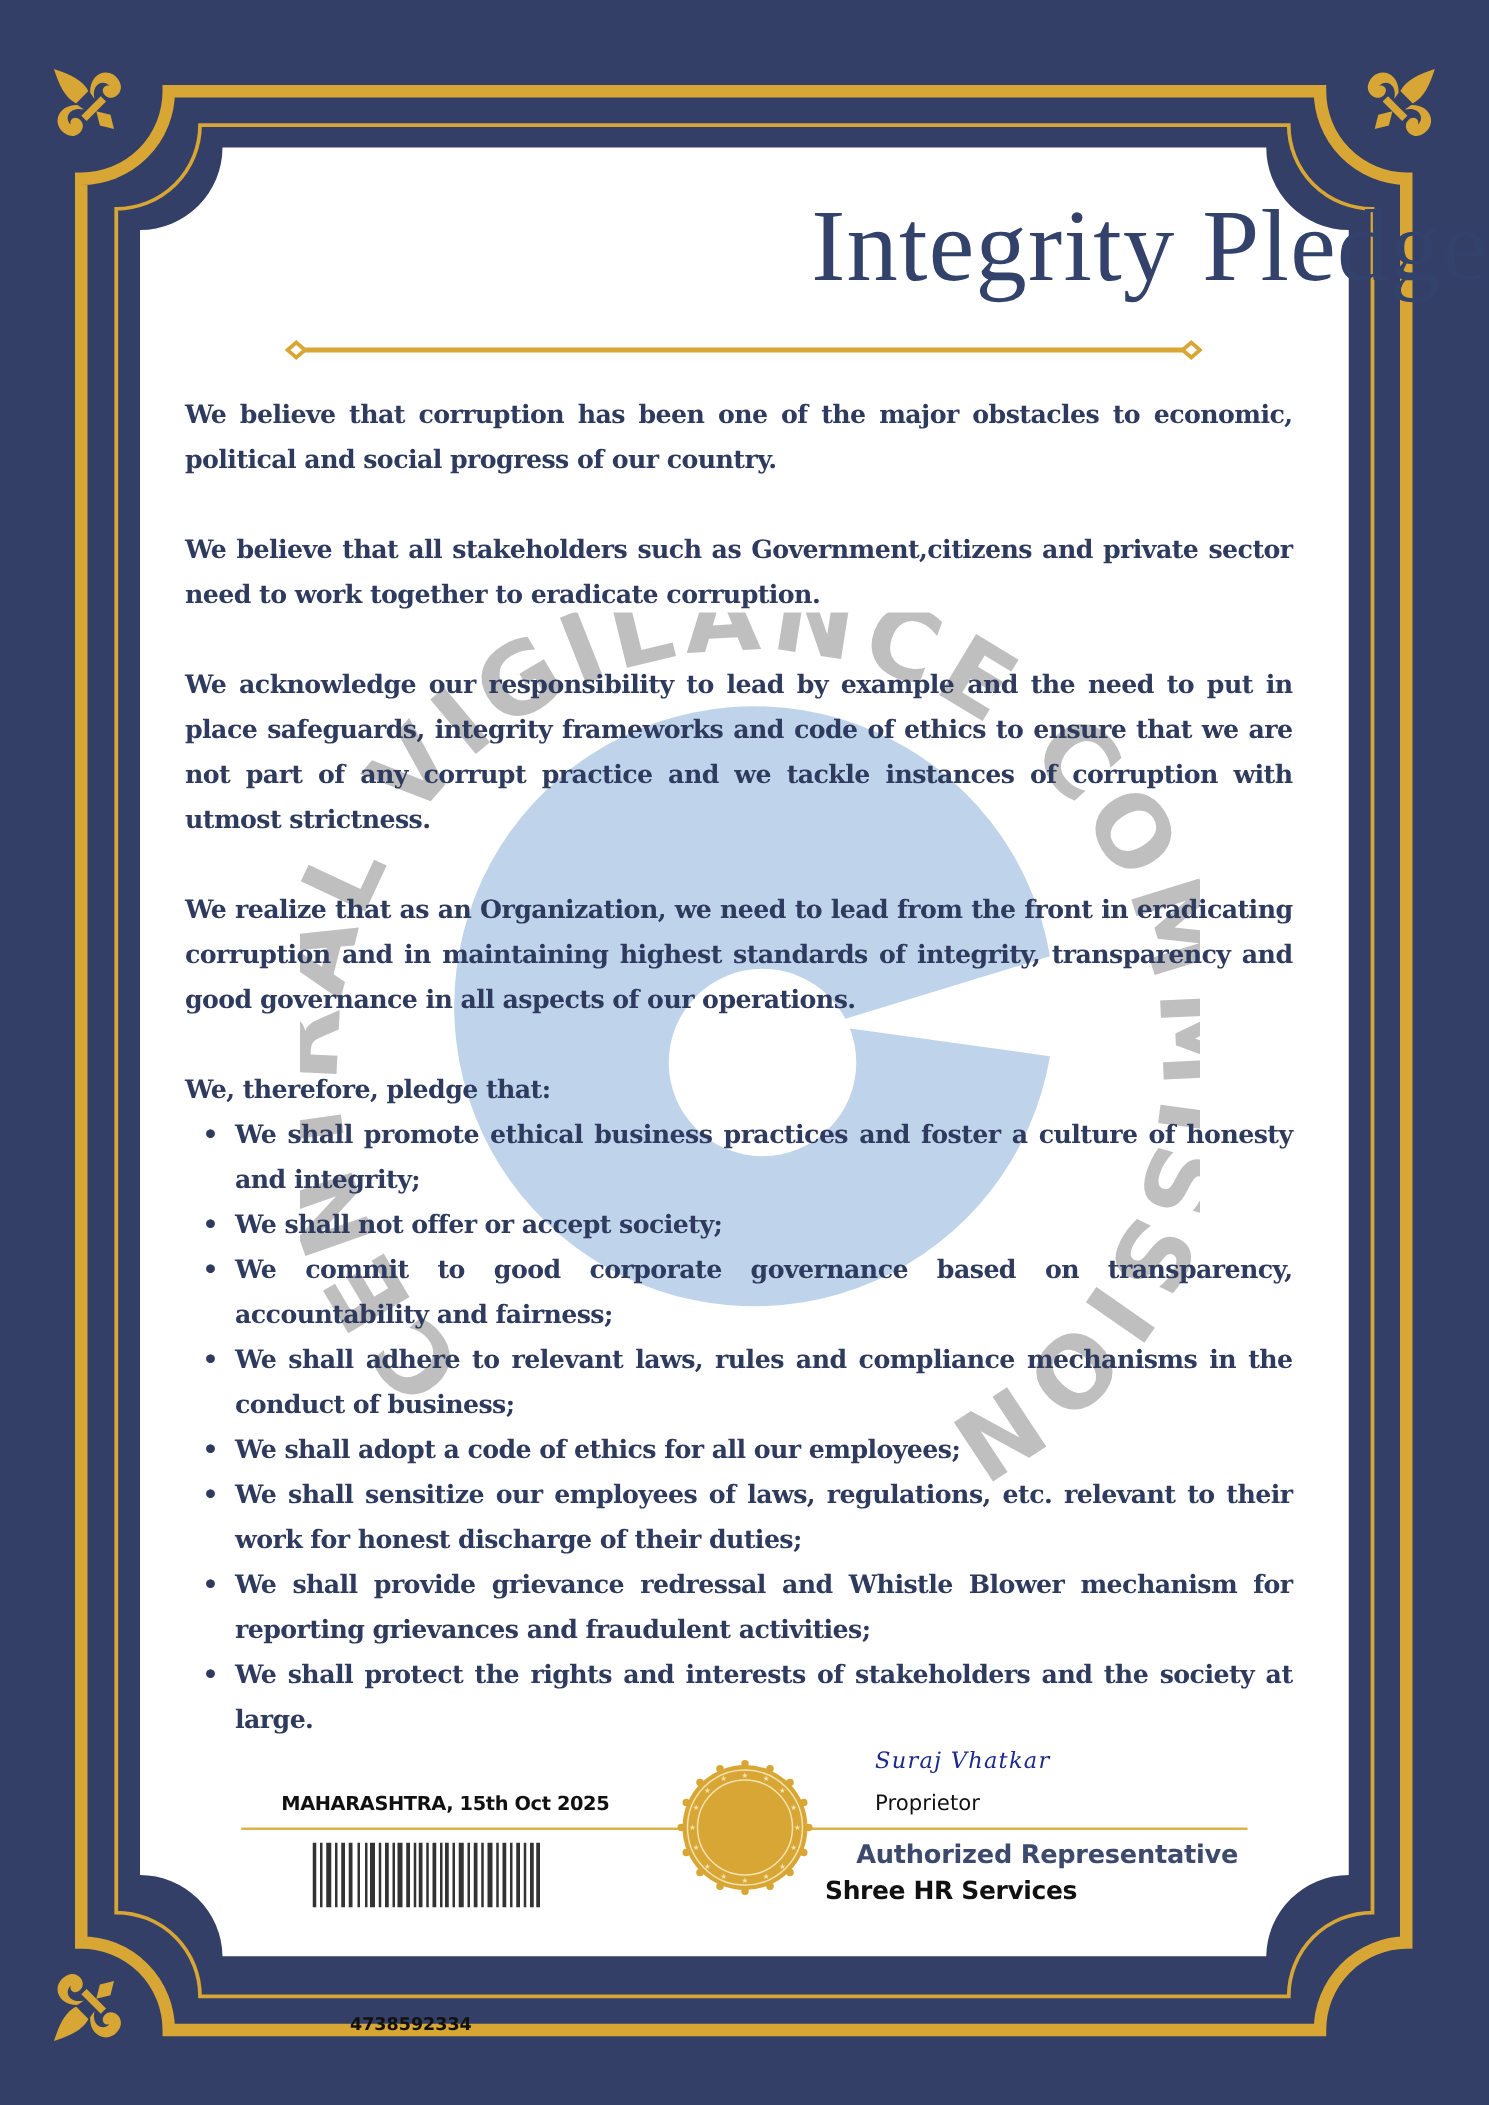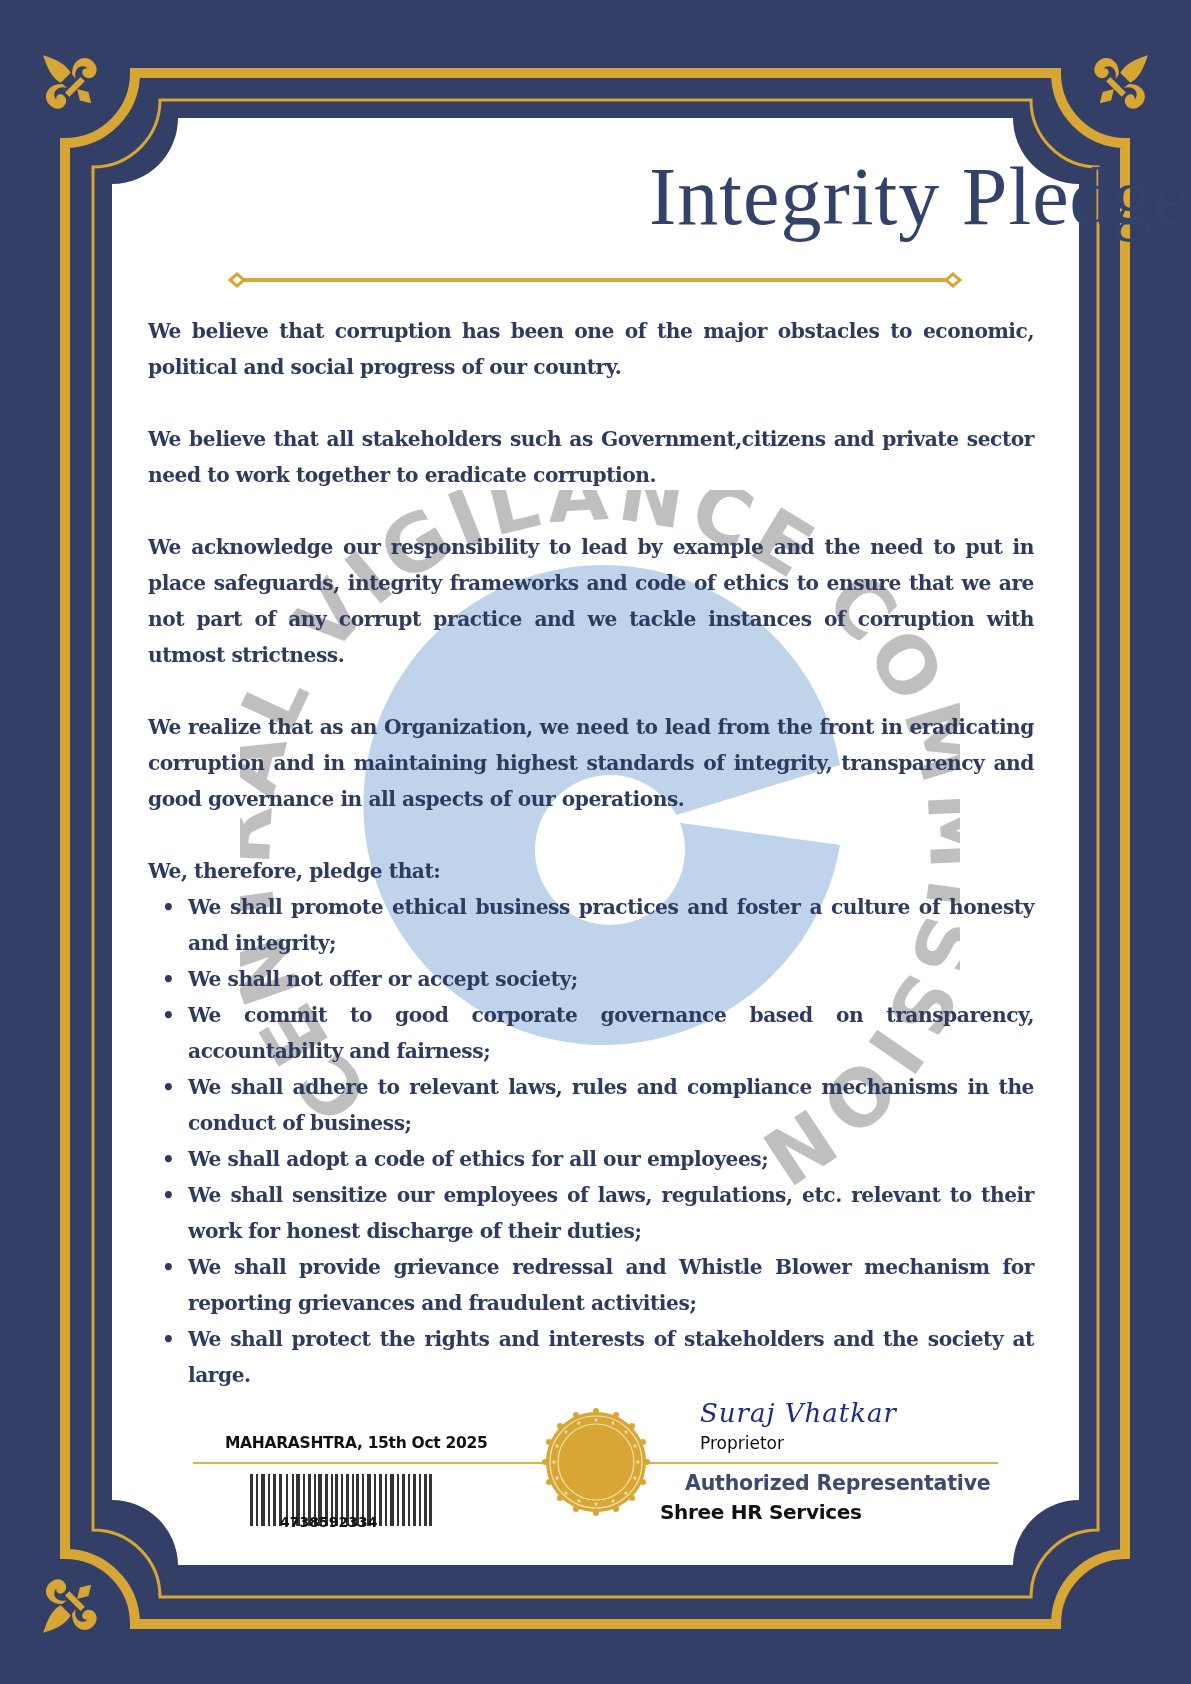--- a/index.html
+++ b/index.html
@@ -32,28 +32,28 @@
     }
 
     .footer-line { position: absolute; left: 193px; top: 1462px; width: 805px; height: 2px; background: #dcb24a; }
     .place-date {
       position: absolute; left: 225px; top: 1434px;
       font-family: "DejaVu Sans", sans-serif; font-weight: bold; font-size: 15.5px; color: #111;
       letter-spacing: -0.3px;
     }
     .barcode { position: absolute; left: 250px; top: 1474px; width: 182px; height: 52px; }
     .barcode-number {
-      position: absolute; left: 280px; top: 1514px;
+      position: absolute; left: 280px; top: 1612px;
       font-family: "DejaVu Sans", sans-serif; font-weight: bold; font-size: 14px; color: #111;
     }
     .seal { position: absolute; left: 541px; top: 1407px; width: 110px; height: 110px; }
 
     .signature {
       position: absolute; left: 700px; top: 1398px;
-      font-family: "DejaVu Serif", serif; font-style: italic; font-size: 26px; color: #1d2a8a;
+      font-family: "DejaVu Serif", serif; font-style: italic; font-size: 18px; color: #1d2a8a;
       letter-spacing: 1px;
     }
     .proprietor {
       position: absolute; left: 700px; top: 1433px;
       font-family: "DejaVu Sans", sans-serif; font-weight: normal; font-size: 17px; color: #111;
     }
     .auth-rep {
       position: absolute; left: 685px; top: 1471px;
       font-family: "DejaVu Sans", sans-serif; font-weight: bold; font-size: 20.5px; color: #3d4a6d;
       letter-spacing: -0.2px;

